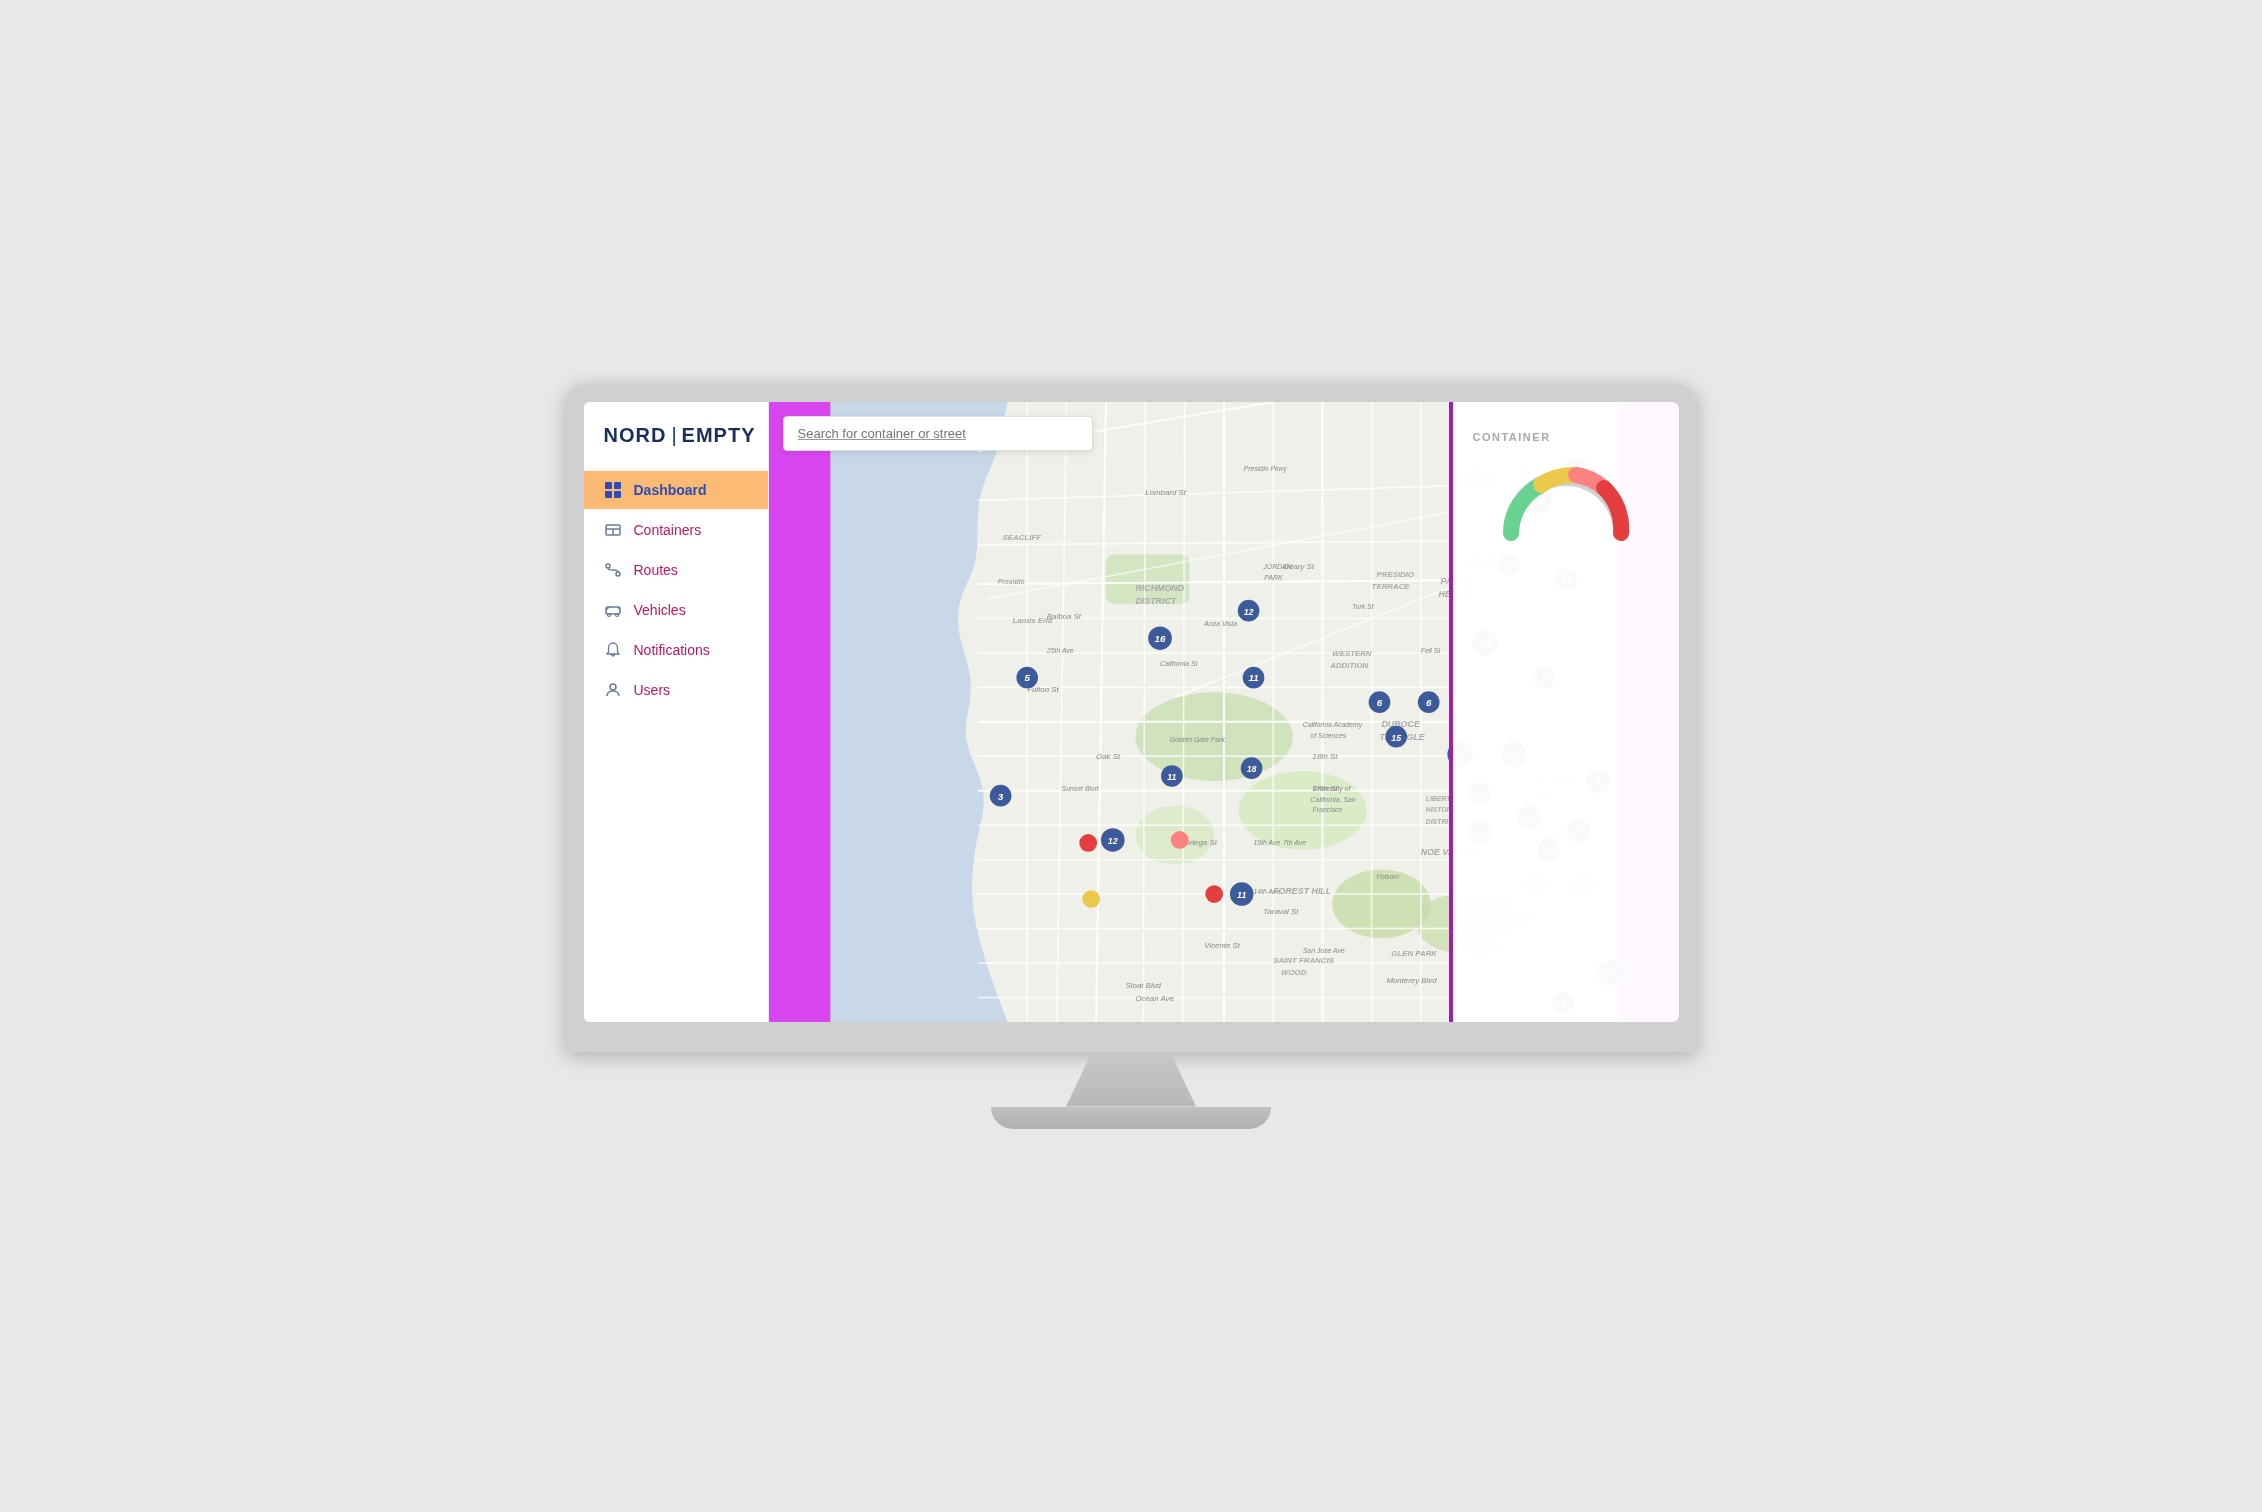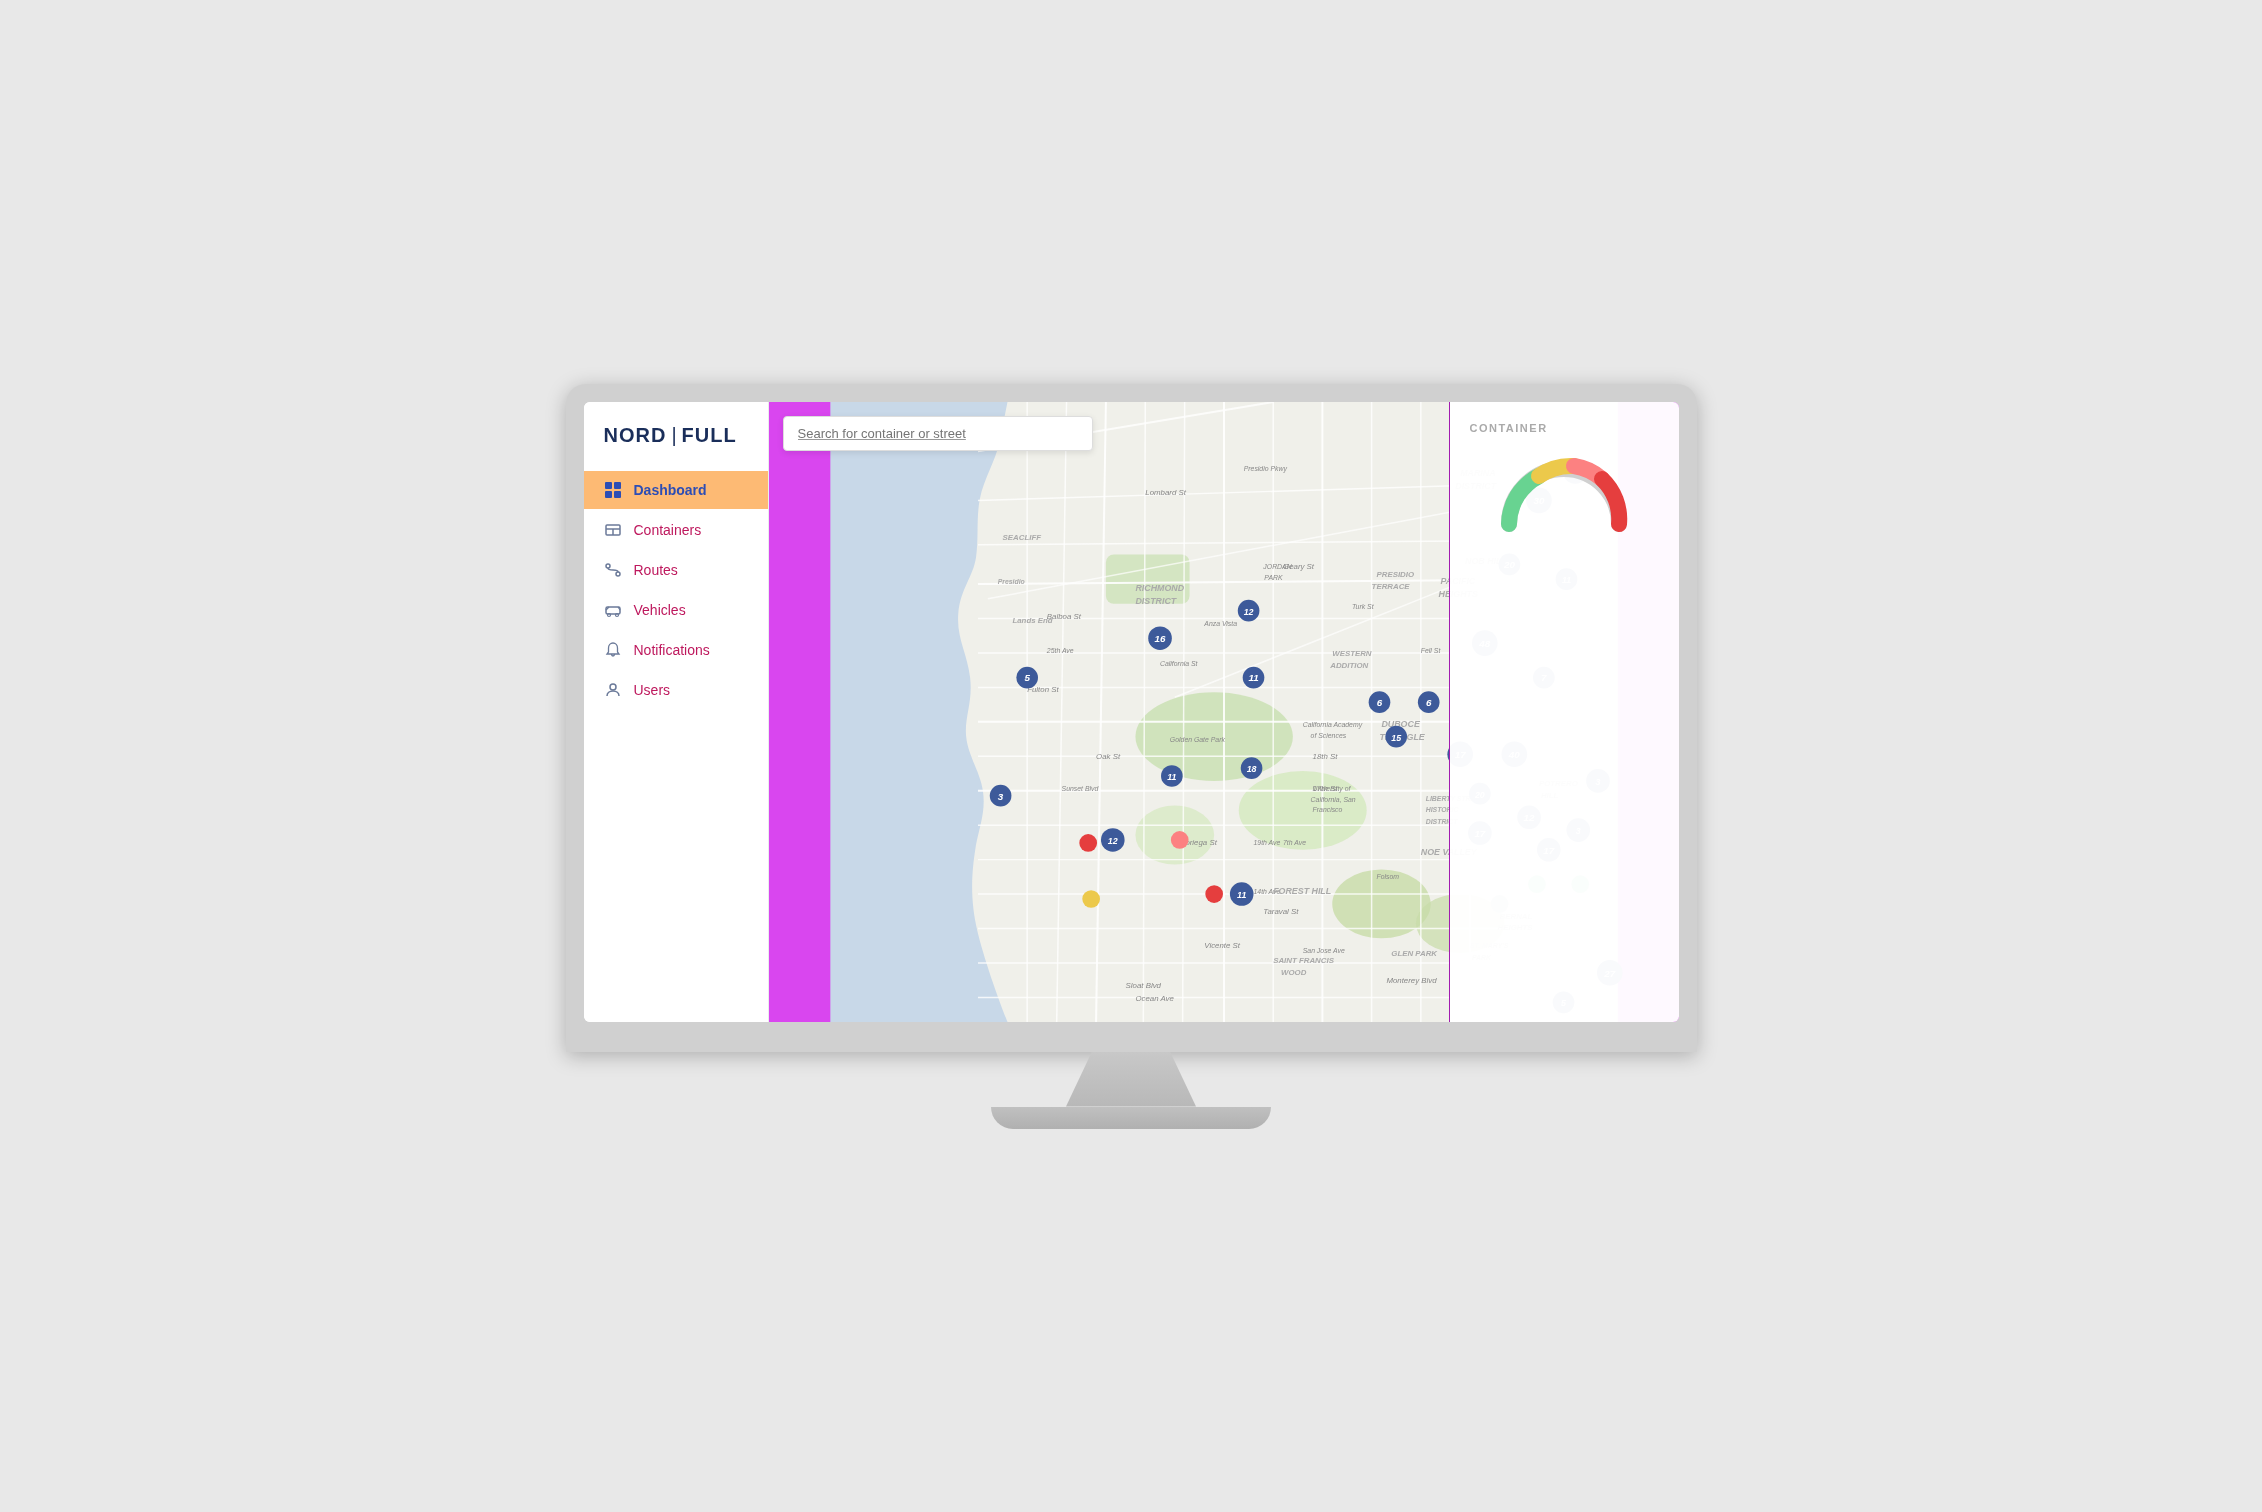--- a/index.html
+++ b/index.html
@@ -158,22 +158,22 @@
     }
 
     
     .container-panel {
       position: absolute;
       top: 0;
       right: 0;
       width: 230px;
       height: 100%;
       background: rgba(255,255,255,0.97);
-      border-left: 1px solid #a21caf;
-      padding: 20px 20px;
+      border-left: 4px solid #a21caf;
+      padding: 29px 20px;
       z-index: 15;
       display: flex;
       flex-direction: column;
       gap: 16px;
     }
 
     .panel-title {
       font-size: 11px;
       font-weight: 700;
       color: #aaa;
@@ -255,21 +255,21 @@
 
 <div class="monitor-wrapper">
   <div class="monitor-body">
     <div class="screen">
       <div class="app-layout">
 
         <div class="sidebar">
           <div class="logo-area">
             <span class="logo-text">NORD</span>
             <span class="logo-divider">|</span>
-            <span class="logo-text">FULL</span>
+            <span class="logo-text">EMPTY</span>
           </div>
 
           <nav class="nav-items">
             <div class="nav-item active">
               <span class="nav-icon">
                 <svg width="16" height="16" viewBox="0 0 16 16" fill="none">
                   <rect x="0" y="0" width="7" height="7" rx="1" fill="#2c4db5"></rect>
                   <rect x="9" y="0" width="7" height="7" rx="1" fill="#2c4db5"></rect>
                   <rect x="0" y="9" width="7" height="7" rx="1" fill="#2c4db5"></rect>
                   <rect x="9" y="9" width="7" height="7" rx="1" fill="#2c4db5"></rect>

